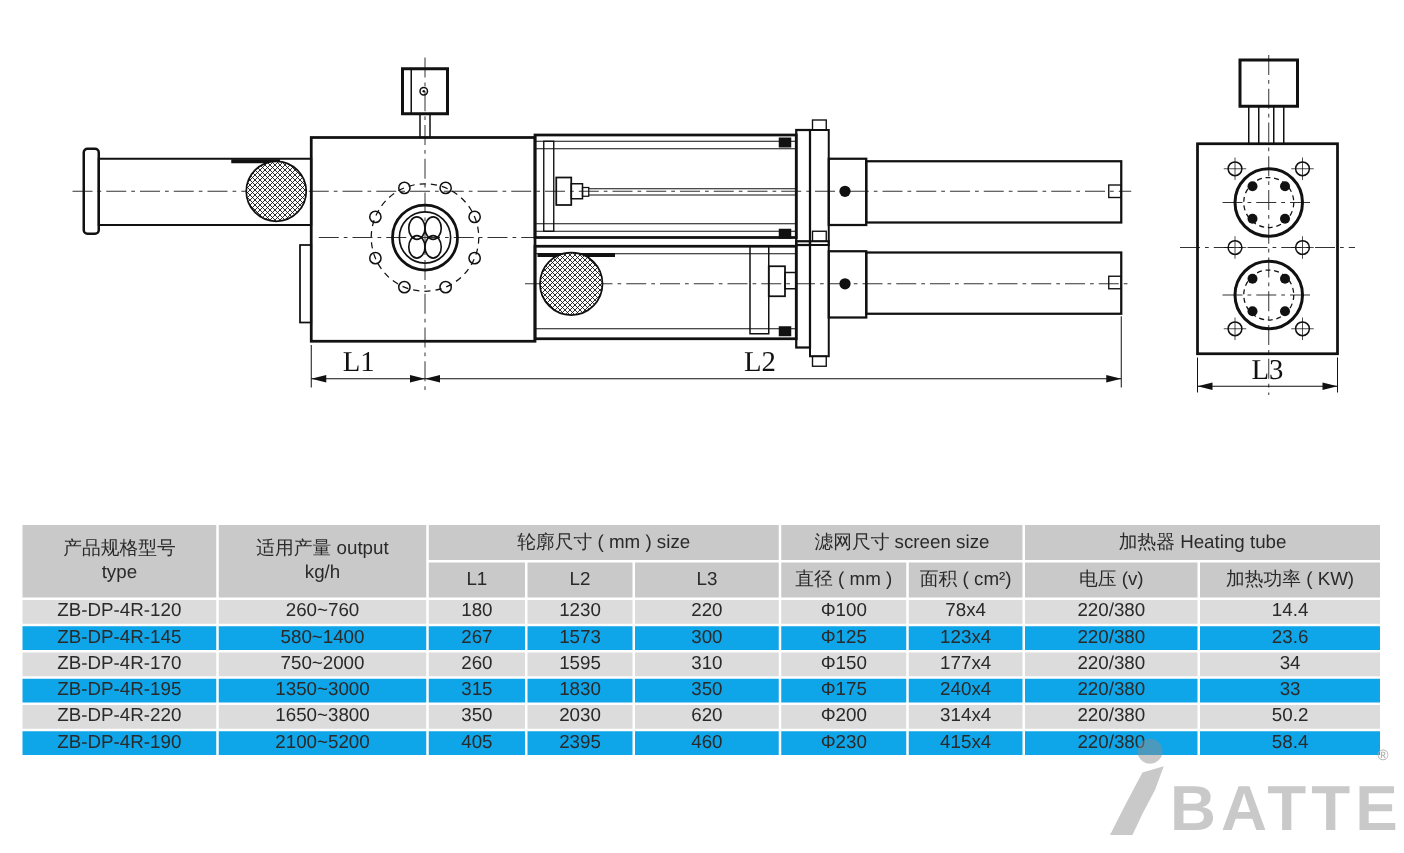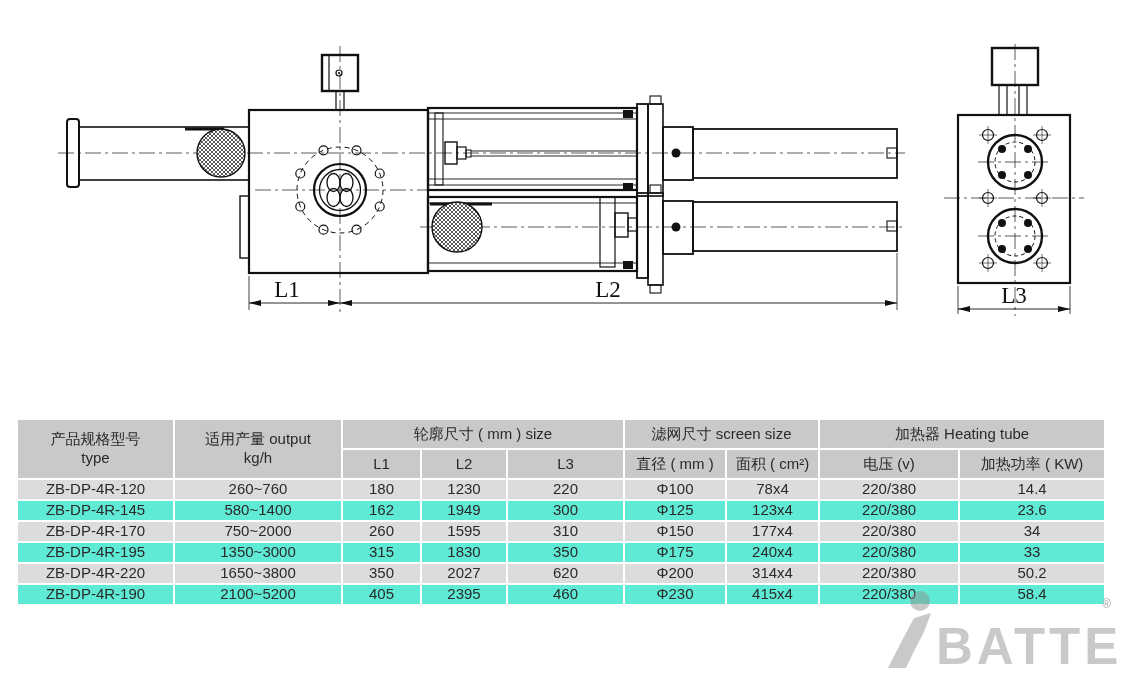--- a/index.html
+++ b/index.html
@@ -8,21 +8,21 @@
   .drawing{position:absolute;left:0;top:0;}
   
   .spec-table{position:absolute;left:16px;top:418px;width:1090px;
               border-collapse:separate;border-spacing:2px;table-layout:fixed;}
   .spec-table td,.spec-table th{padding:0;text-align:center;vertical-align:middle;
               font-weight:normal;font-size:15px;color:#2a2a2a;line-height:1.25;
               overflow:hidden;white-space:nowrap;}
   .spec-table thead td{background:#c9c9c9;height:28px;margin-left:43px;}
   .spec-table thead td.dbl{height:58px;}
   .spec-table tbody tr.odd td{background:#dcdcdc;}
-  .spec-table tbody tr.even td{background:#5eead4;}
+  .spec-table tbody tr.even td{background:#0ea5e9;}
   .spec-table tbody td{height:19px;font-size:15px;}
   
   .watermark{position:absolute;left:884px;top:588px;display:flex;align-items:flex-end;
              opacity:0.48;pointer-events:none;z-index:5;}
   .watermark .wm-text{font-size:51px;font-weight:bold;letter-spacing:4px;color:#8f8f8f;
              line-height:0.82;font-family:"Liberation Sans",sans-serif;}
   .wm-reg{position:absolute;left:1102px;top:597px;font-size:12px;color:#a9a9a9;
           z-index:6;pointer-events:none;}
 </style>
 </head>
@@ -235,22 +235,22 @@
         <td>1230</td>
         <td>220</td>
         <td>Φ100</td>
         <td>78x4</td>
         <td>220/380</td>
         <td>14.4</td>
       </tr>
       <tr class="even">
         <td>ZB-DP-4R-145</td>
         <td>580~1400</td>
-        <td>162</td>
-        <td>1949</td>
+        <td>267</td>
+        <td>1573</td>
         <td>300</td>
         <td>Φ125</td>
         <td>123x4</td>
         <td>220/380</td>
         <td>23.6</td>
       </tr>
       <tr class="odd">
         <td>ZB-DP-4R-170</td>
         <td>750~2000</td>
         <td>260</td>
@@ -269,21 +269,21 @@
         <td>350</td>
         <td>Φ175</td>
         <td>240x4</td>
         <td>220/380</td>
         <td>33</td>
       </tr>
       <tr class="odd">
         <td>ZB-DP-4R-220</td>
         <td>1650~3800</td>
         <td>350</td>
-        <td>2027</td>
+        <td>2030</td>
         <td>620</td>
         <td>Φ200</td>
         <td>314x4</td>
         <td>220/380</td>
         <td>50.2</td>
       </tr>
       <tr class="even">
         <td>ZB-DP-4R-190</td>
         <td>2100~5200</td>
         <td>405</td>

